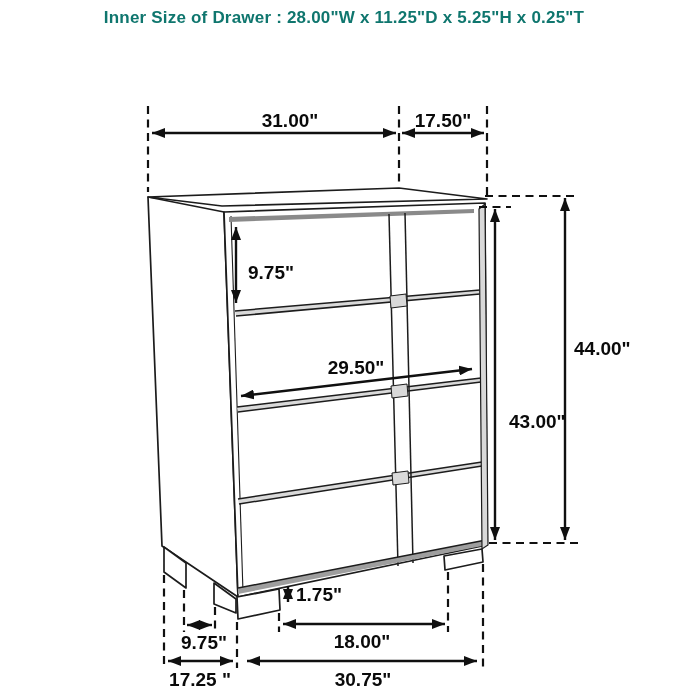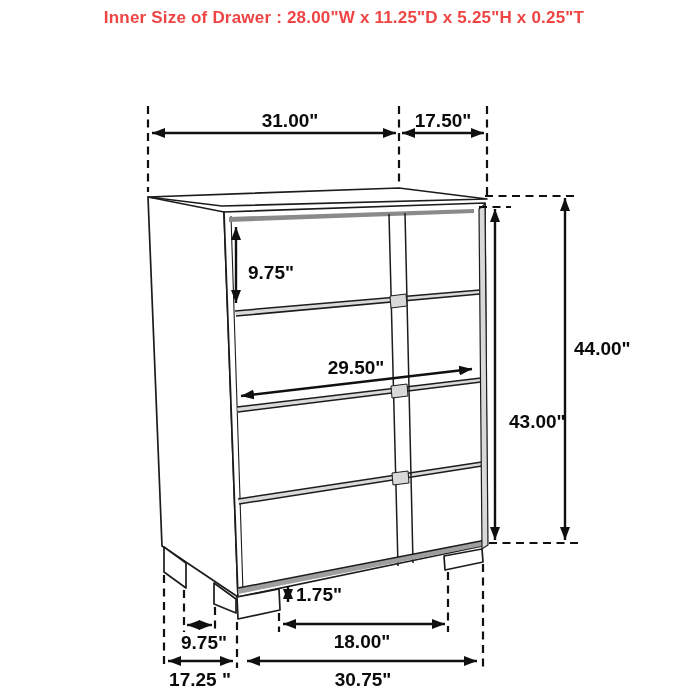--- a/index.html
+++ b/index.html
@@ -1,19 +1,19 @@
 <!DOCTYPE html>
 <html><head>
 <meta charset="utf-8">
 <style>
   html,body{margin:0;padding:0;background:#ffffff;}
   body{width:700px;height:700px;position:relative;overflow:hidden;
        font-family:"Liberation Sans",sans-serif;}
   #title{position:absolute;top:8px;left:0;width:688px;text-align:center;
-         font-size:17px;font-weight:bold;color:#ef4444;letter-spacing:.2px;}
+         font-size:17px;font-weight:bold;color:#0f766e;letter-spacing:.2px;}
   svg{position:absolute;top:0;left:0;}
   .fur{fill:#ffffff;stroke:#1c1c1c;stroke-width:1.7;stroke-linejoin:round;}
   .ln{fill:none;stroke:#1c1c1c;stroke-width:1.5;}
   .thin{fill:none;stroke:#1c1c1c;stroke-width:1.1;}
   .shade{stroke:none;}
   .notch{stroke:#1c1c1c;stroke-width:1;}
   .edge{stroke:#1c1c1c;stroke-width:1.2;}
   .dim{fill:none;stroke:#101010;stroke-width:2.4;}
   .dash{fill:none;stroke:#101010;stroke-width:2.2;stroke-dasharray:8 5.5;}
   .lab{font-family:"Liberation Sans",sans-serif;font-weight:bold;

